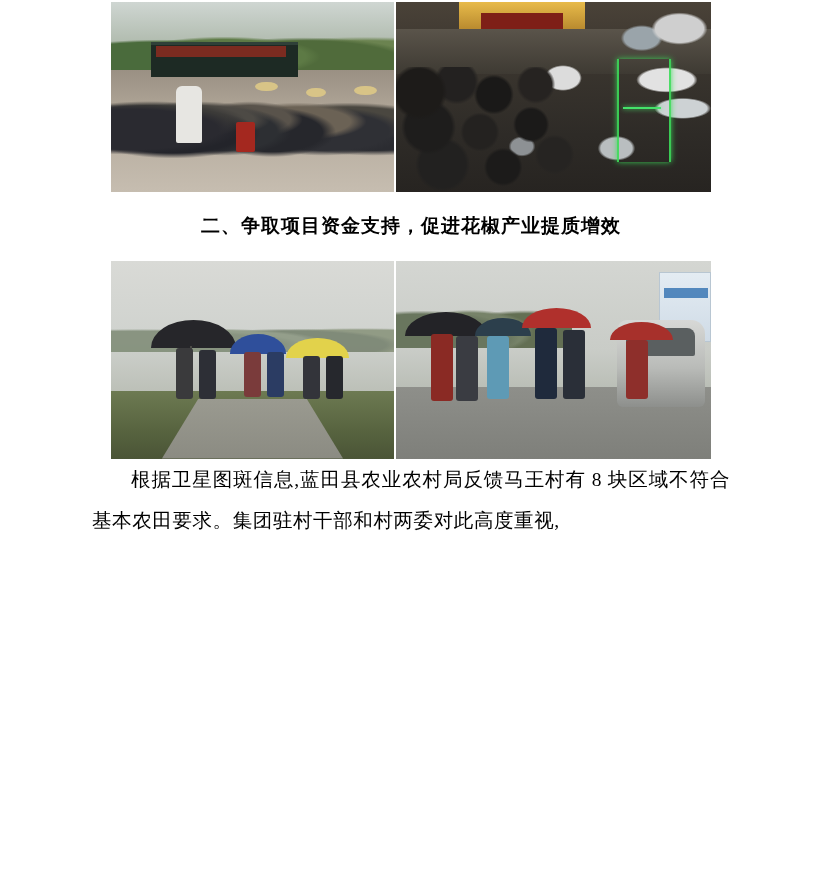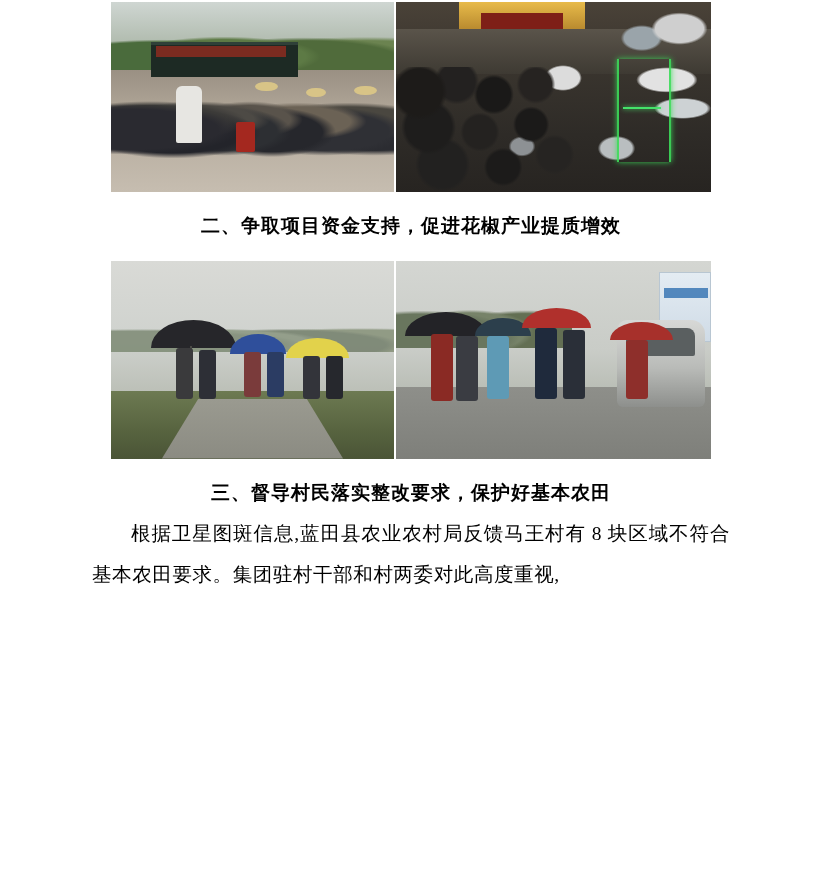--- a/index.html
+++ b/index.html
@@ -334,19 +334,18 @@
         <div class="fig" style="left:53%; top:35%; width:7%; height:35%; background:#2a2f38;"></div>
 
         <div class="umb" style="left:68%; top:31%; width:20%; height:9%; background:#a7302b;"></div>
         <div class="fig" style="left:73%; top:40%; width:7%; height:30%; background:#8e2f2b;"></div>
       </div>
 
     </div>
   </div>
 
   <div class="content">
-    <div class="heading">三、督导村民落实整改要求，保护好基本农田</div>
     <div class="clip-bottom">
       <p class="para tight">根据卫星图斑信息,蓝田县农业农村局反馈马王村有 8 块区域不符合基本农田要求。集团驻村干部和村两委对此高度重视,</p>
     </div>
   </div>
 
 </div>
 
 </body></html>

